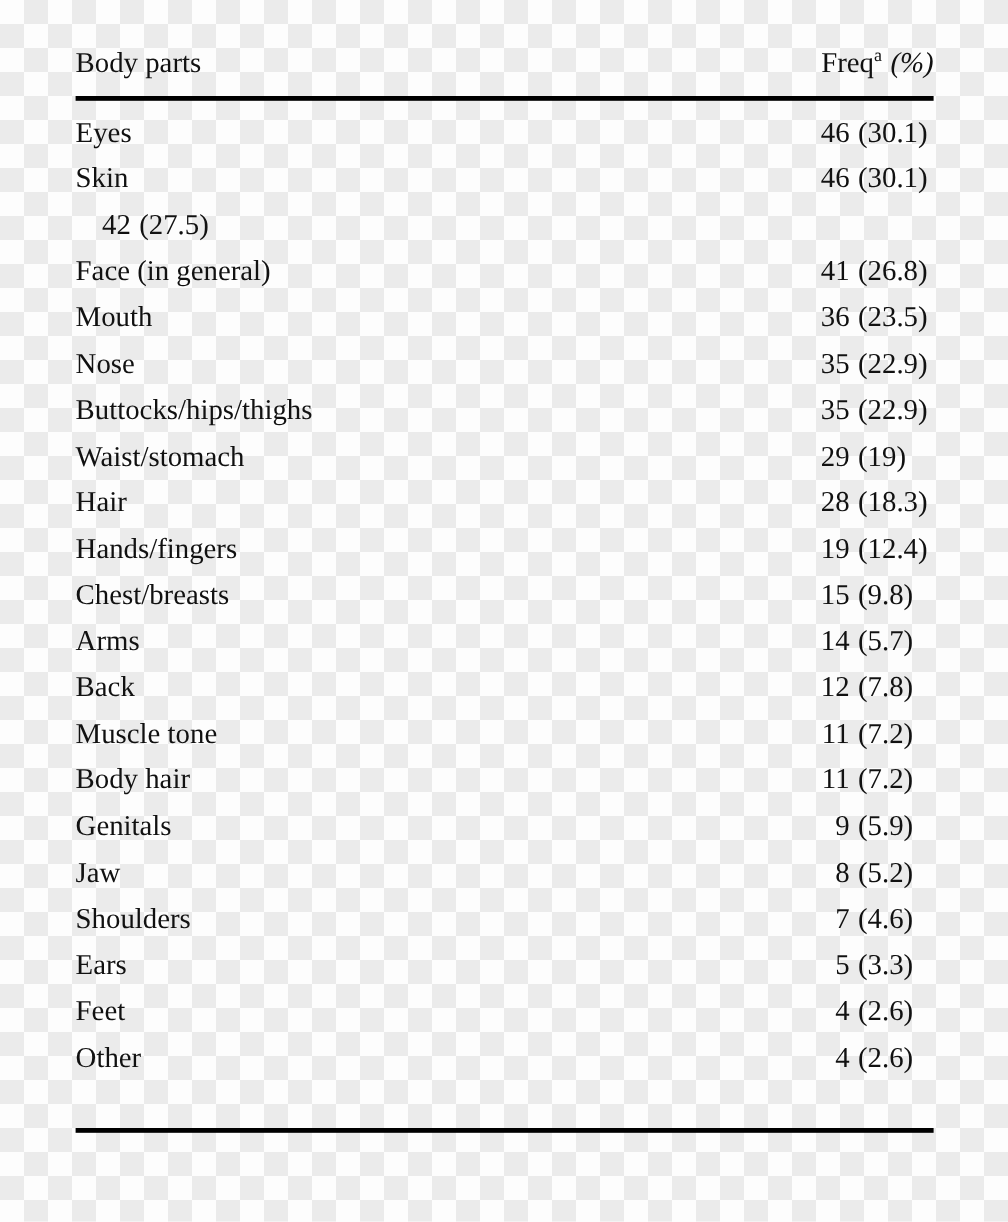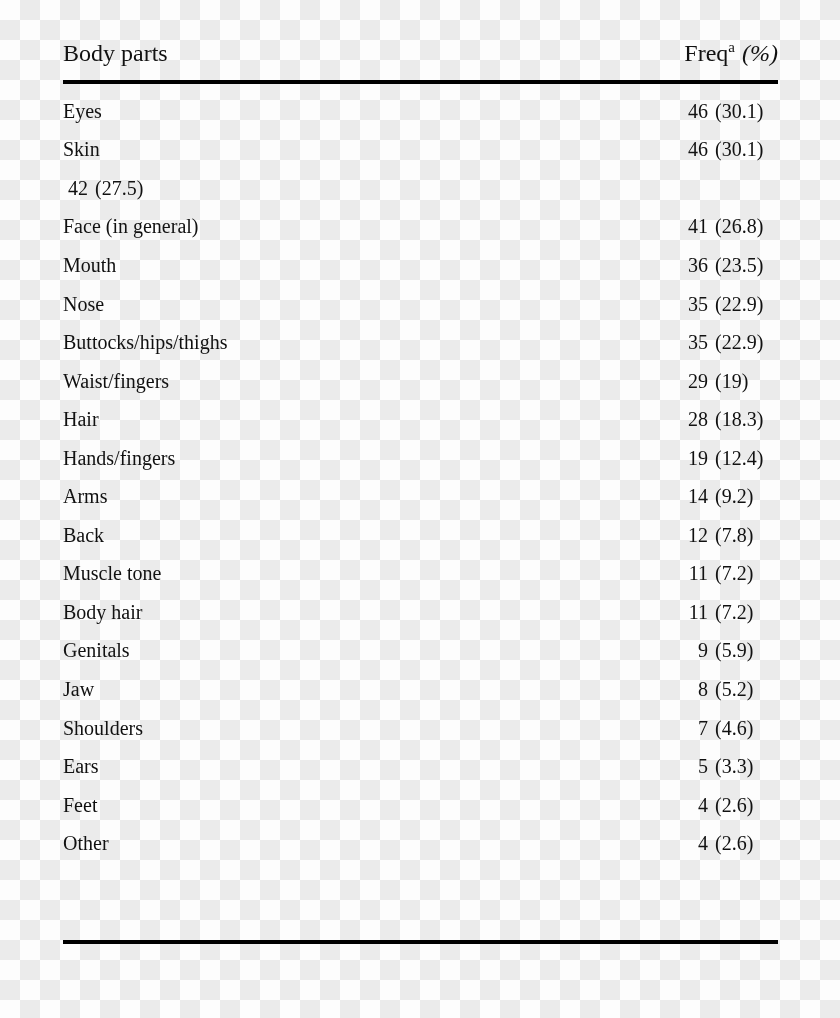--- a/index.html
+++ b/index.html
@@ -55,26 +55,27 @@
     position: absolute;
     left: 0;
     top: 92px;
     width: 100%;
   }
   .row {
     height: 38.55px;
     display: flex;
     justify-content: space-between;
     align-items: center;
-    font-size: 20px;
+    font-size: 24px;
   }
   .freq-cell {
     display: flex;
     width: 95px;
     flex: none;
+    margin-left: 21px;
   }
   .freq-int {
     width: 25px;
     flex: none;
     text-align: right;
   }
   .freq-pct {
     margin-left: 7px;
     flex: none;
   }
@@ -165,21 +166,21 @@
 
   <div class="row">
     <span class="label">Buttocks/hips/thighs</span>
     <span class="freq-cell">
             <span class="freq-int">35</span>
             <span class="freq-pct">(22.9)</span>
           </span>
   </div>
 
   <div class="row">
-    <span class="label">Waist/fingers</span>
+    <span class="label">Waist/stomach</span>
     <span class="freq-cell">
             <span class="freq-int">29</span>
             <span class="freq-pct">(19)</span>
           </span>
   </div>
 
   <div class="row">
     <span class="label">Hair</span>
     <span class="freq-cell">
             <span class="freq-int">28</span>
@@ -188,26 +189,33 @@
   </div>
 
   <div class="row">
     <span class="label">Hands/fingers</span>
     <span class="freq-cell">
             <span class="freq-int">19</span>
             <span class="freq-pct">(12.4)</span>
           </span>
   </div>
 
+  <div class="row">
+    <span class="label">Chest/breasts</span>
+    <span class="freq-cell">
+            <span class="freq-int">15</span>
+            <span class="freq-pct">(9.8)</span>
+          </span>
+  </div>
 
   <div class="row">
     <span class="label">Arms</span>
     <span class="freq-cell">
             <span class="freq-int">14</span>
-            <span class="freq-pct">(9.2)</span>
+            <span class="freq-pct">(5.7)</span>
           </span>
   </div>
 
   <div class="row">
     <span class="label">Back</span>
     <span class="freq-cell">
             <span class="freq-int">12</span>
             <span class="freq-pct">(7.8)</span>
           </span>
   </div>

